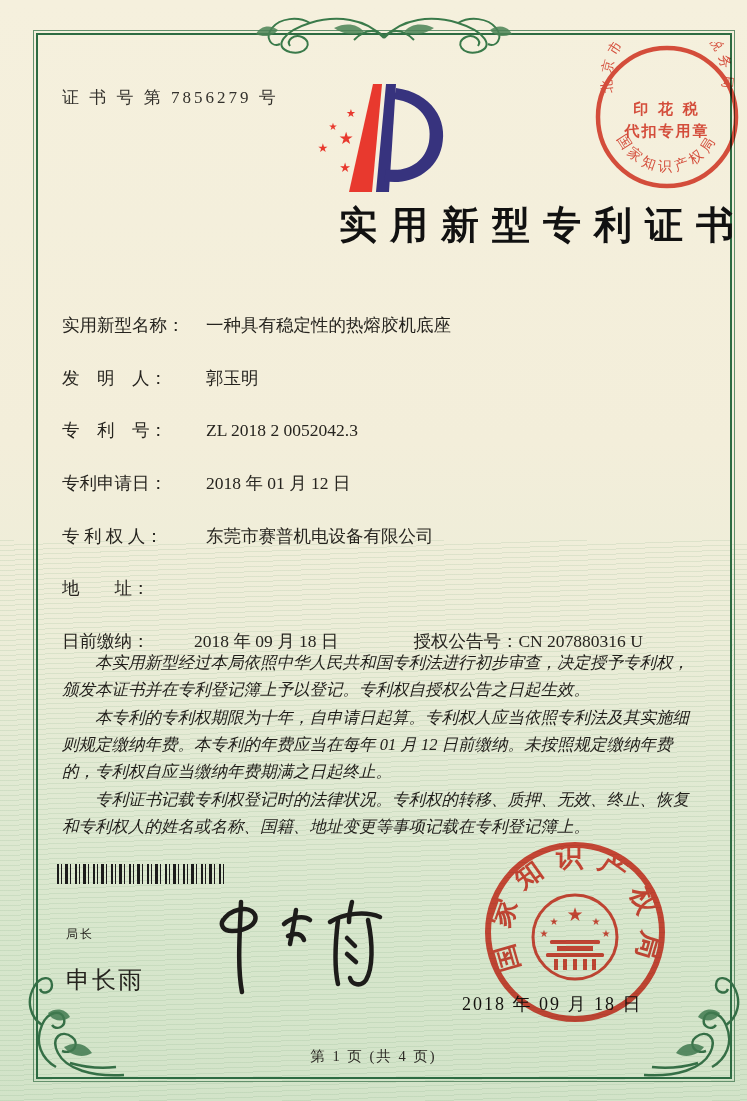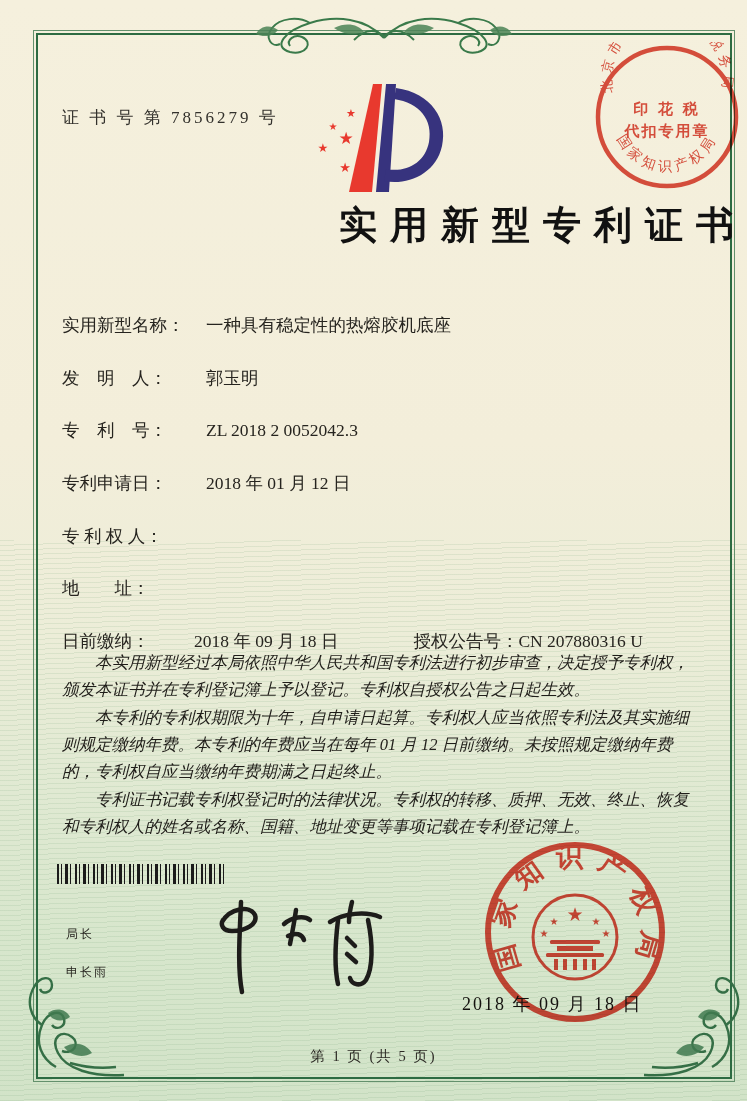--- a/index.html
+++ b/index.html
@@ -23,21 +23,21 @@
   .frame {
     position:absolute; top:33px; left:36px; right:15px; bottom:22px;
     border:2.5px solid #2d6b42;
     outline:1px solid #63906c;
     outline-offset:2px;
   }
   .ornament-top { position:absolute; top:-25px; left:50%; transform:translateX(-50%); }
   .ornament-bl  { position:absolute; bottom:-6px; left:-30px; }
   .ornament-br  { position:absolute; bottom:-6px; right:-30px; transform:scaleX(-1); }
 
-  .cert-number { position:absolute; top:86px; left:62px; font-size:17px; letter-spacing:3px; color:#33312c;margin-top:20px; }
+  .cert-number { position:absolute; top:86px; left:62px; font-size:17px; letter-spacing:3px; color:#33312c; }
   .logo { position:absolute; top:82px; left:285px; }
   .title { position:absolute; top:200px; left:0; width:100%; text-align:right;
            font-size:38px; font-weight:bold; letter-spacing:13px; color:#111; }
 
   .fields { position:absolute; top:314px; left:62px; width:632px; font-size:17.5px; }
   .field-row { display:flex; margin-bottom:29px; line-height:1.35;gap:12px; }
   .field-label { flex:0 0 132px; white-space:nowrap; }
   .field-value { flex:1; }
   .date-row { display:flex; margin-bottom:0; }
   .pair { display:flex; }
@@ -47,21 +47,21 @@
                 font-size:16.5px; line-height:27px; font-style:italic; color:#1f1d19; }
   .paragraphs p { text-indent:2em; margin-bottom:1px; }
 
   .barcode { position:absolute; top:864px; left:57px; width:168px; height:20px;
     background:repeating-linear-gradient(90deg,
       #1b1b1b 0 2px, transparent 2px 4px, #1b1b1b 4px 5px, transparent 5px 8px,
       #1b1b1b 8px 11px, transparent 11px 13px, #1b1b1b 13px 14px, transparent 14px 18px);
   }
 
   .official-title { position:absolute; top:926px; left:66px; font-size:12px; letter-spacing:2px; }
-  .official-name  { position:absolute; top:964px; left:66px; font-size:12px; letter-spacing:2px; }
+  .official-name  { position:absolute; top:964px; left:66px; font-size:24px; letter-spacing:2px; }
   .signature { position:absolute; top:890px; left:192px; }
 
   .tax-stamp { position:absolute; top:42px; left:592px; opacity:.88; mix-blend-mode:multiply; }
   .grant-seal { position:absolute; top:837px; left:480px; opacity:.9; mix-blend-mode:multiply; }
   .seal-date { position:absolute; top:992px; left:462px; font-size:18px; letter-spacing:2px; color:#14120f; }
 
   .footer { position:absolute; bottom:35px; left:0; width:100%; text-align:center;
             font-size:14.5px; letter-spacing:2px; color:#2c2a25; }
 
   .star-glyph { font-family:"DejaVu Sans",sans-serif; }
@@ -146,20 +146,21 @@
     <div class="field-row">
       <span class="field-label">专　利　号：</span>
       <span class="field-value">ZL 2018 2 0052042.3</span>
     </div>
     <div class="field-row">
       <span class="field-label">专利申请日：</span>
       <span class="field-value">2018 年 01 月 12 日</span>
     </div>
     <div class="field-row">
       <span class="field-label">专 利 权 人：</span>
+      <span class="field-value">东莞市赛普机电设备有限公司</span>
     </div>
     <div class="field-row">
       <span class="field-label">地　　址：</span>
     </div>
     <div class="field-row date-row">
       <span class="pair">
         <span class="field-label">日前缴纳：</span>
         <span>2018 年 09 月 18 日</span>
       </span>
       <span class="pair pair-right">
@@ -235,15 +236,15 @@
       <rect x="74" y="122" width="4" height="11"></rect>
       <rect x="83" y="122" width="4" height="11"></rect>
       <rect x="93" y="122" width="4" height="11"></rect>
       <rect x="103" y="122" width="4" height="11"></rect>
       <rect x="112" y="122" width="4" height="11"></rect>
     </g>
   </svg>
 
   <div class="seal-date">2018 年 09 月 18 日</div>
 
-  <div class="footer">第 1 页 (共 5 页)</div>
+  <div class="footer">第 1 页 (共 4 页)</div>
 
 </div>
 
 </body></html>

